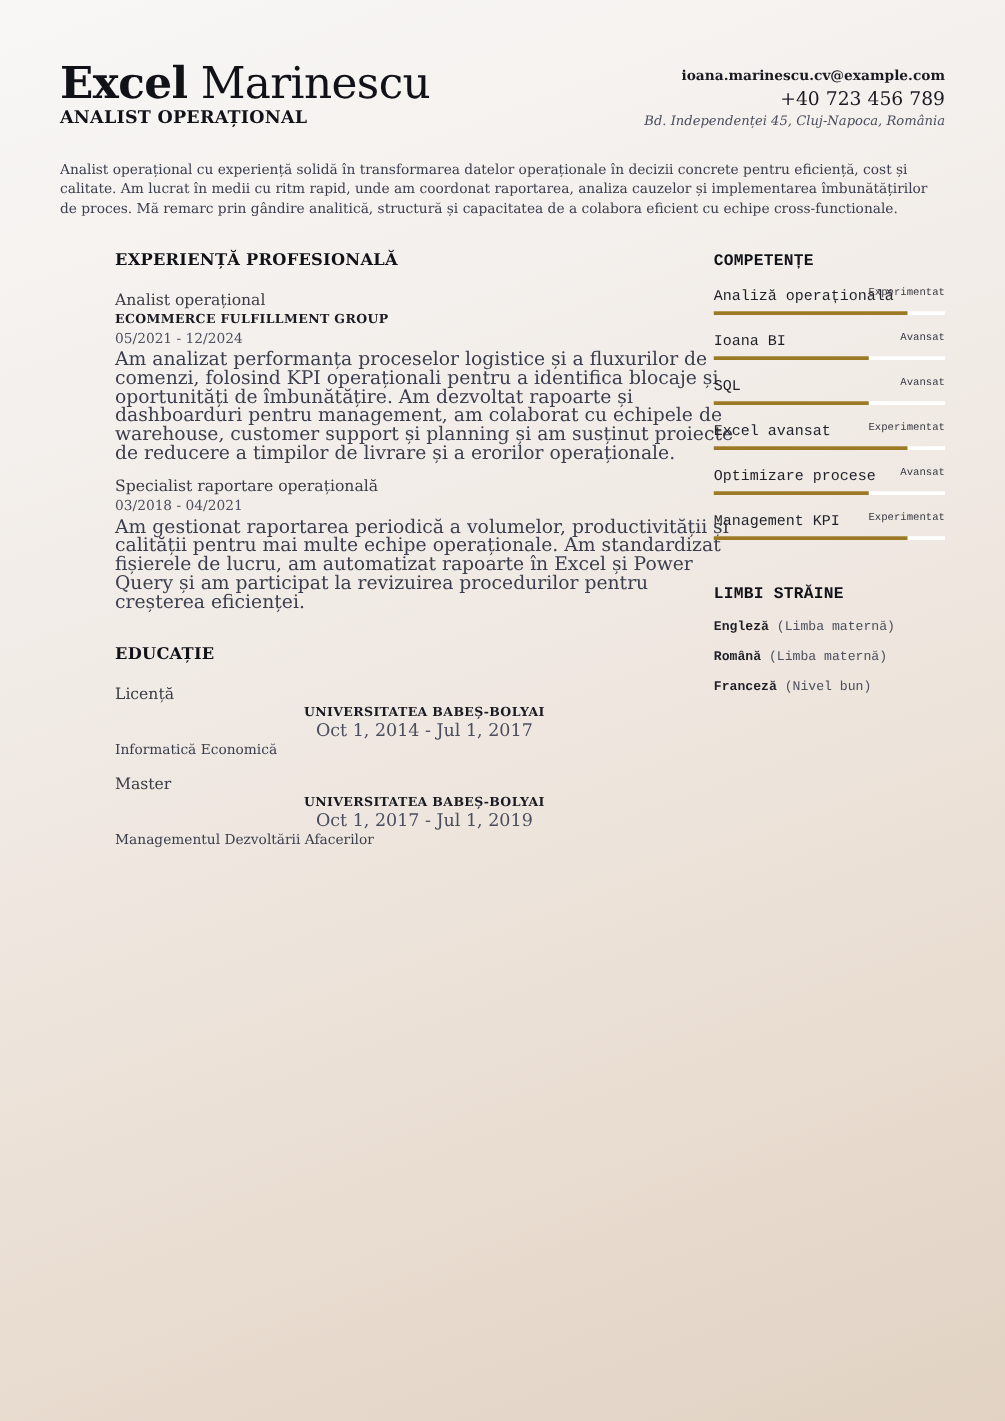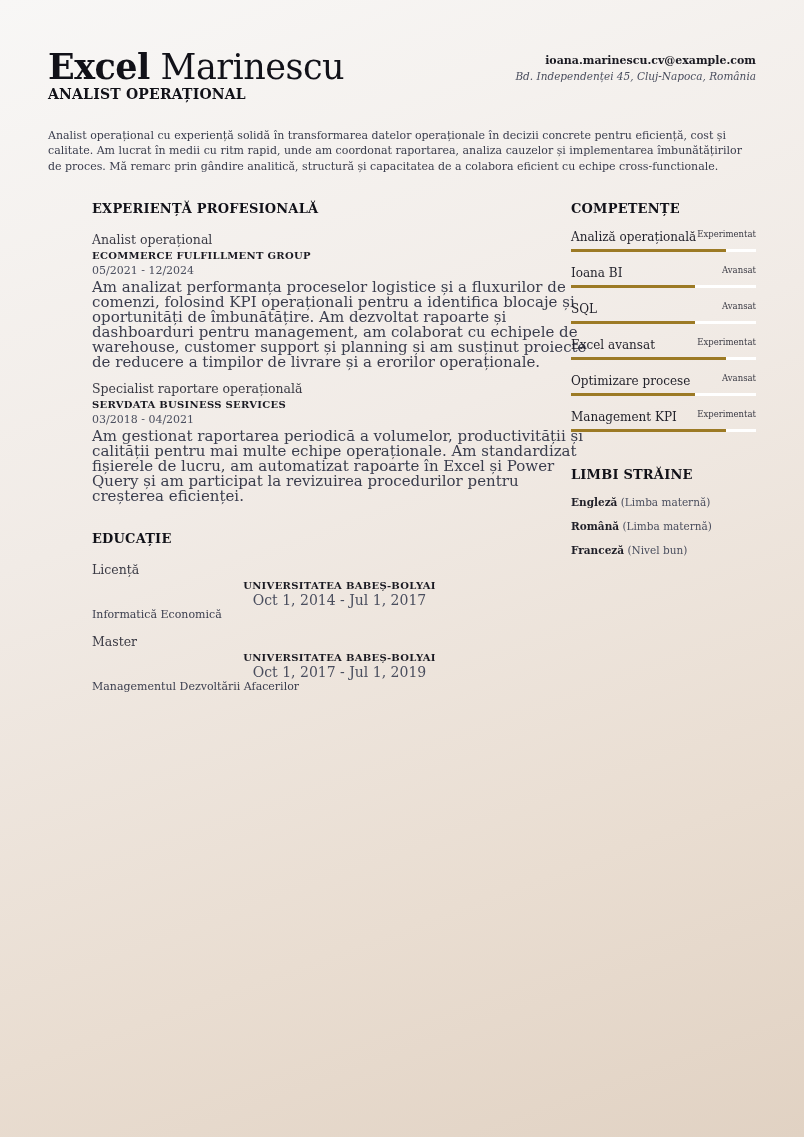--- a/index.html
+++ b/index.html
@@ -23,21 +23,21 @@
     .contact { position: absolute; right: 0; top: 8px; text-align: right; }
     .contact .email { font-size: 11px; font-weight: bold; color: #1a1a22; line-height: 14px; }
     .contact .phone { font-size: 15px; color: #1a1a22; line-height: 20px; margin-top: 1px; }
     .contact .address { font-size: 10.5px; font-style: italic; color: #4a4e5e; line-height: 16px; }
 
     
     .summary { position: absolute; top: 128px; left: 0; width: 708px; font-size: 11px; line-height: 15.3px; color: #3a3d4d; }
 
     
     .left-col { position: absolute; top: 200px; left: 0; width: 495px; margin-left: 44px; }
-    .right-col { position: absolute; top: 200px; left: 523px; width: 185px; }
+    .right-col { position: absolute; top: 200px; left: 523px; width: 185px; font-family: Liberation Mono, monospace; }
 
     .section-title { font-size: 13px; font-weight: bold; color: #111118; letter-spacing: 0.2px; margin: 0 0 14px 0; line-height: 18px; }
 
     .entry { margin-bottom: 10px; }
     .entry .job-title { font-size: 12.5px; color: #3a3a44; line-height: 16px; }
     .entry .company { font-size: 10px; font-weight: bold; color: #1a1a22; letter-spacing: 0.3px; line-height: 15px; }
     .entry .dates { font-size: 11px; color: #4a4e5e; line-height: 15px; }
     .entry .desc { font-size: 15px; line-height: 15.1px; color: #3a3d4d; margin-top: 2px; }
 
     .edu-section { margin-top: 26px; }
@@ -63,40 +63,40 @@
 <div class="page">
 
   <div class="header">
     <div class="name">
       <span class="first">Excel</span>
       <span class="last">Marinescu</span>
     </div>
     <div class="role">ANALIST OPERAȚIONAL</div>
     <div class="contact">
       <div class="email">ioana.marinescu.cv@example.com</div>
+      <div class="phone">+40 723 456 789</div>
       <div class="address">Bd. Independenței 45, Cluj-Napoca, România</div>
     </div>
   </div>
 
   <div class="summary">Analist operațional cu experiență solidă în transformarea datelor operaționale în decizii concrete pentru eficiență, cost și calitate. Am lucrat în medii cu ritm rapid, unde am coordonat raportarea, analiza cauzelor și implementarea îmbunătățirilor de proces. Mă remarc prin gândire analitică, structură și capacitatea de a colabora eficient cu echipe cross-functionale.</div>
 
   <div class="left-col">
     <div>
       <div class="section-title">EXPERIENȚĂ PROFESIONALĂ</div>
 
       <div class="entry">
         <div class="job-title">Analist operațional</div>
         <div class="company">ECOMMERCE FULFILLMENT GROUP</div>
         <div class="dates">05/2021 - 12/2024</div>
         <div class="desc">Am analizat performanța proceselor logistice și a fluxurilor de comenzi, folosind KPI operaționali pentru a identifica blocaje și oportunități de îmbunătățire. Am dezvoltat rapoarte și dashboarduri pentru management, am colaborat cu echipele de warehouse, customer support și planning și am susținut proiecte de reducere a timpilor de livrare și a erorilor operaționale.</div>
       </div>
 
       <div class="entry">
         <div class="job-title">Specialist raportare operațională</div>
-        <div class="company">SERVDATA BUSINESS SERVICES</div>
         <div class="dates">03/2018 - 04/2021</div>
         <div class="desc">Am gestionat raportarea periodică a volumelor, productivității și calității pentru mai multe echipe operaționale. Am standardizat fișierele de lucru, am automatizat rapoarte în Excel și Power Query și am participat la revizuirea procedurilor pentru creșterea eficienței.</div>
       </div>
     </div>
 
     <div class="edu-section">
       <div class="section-title">EDUCAȚIE</div>
 
       <div class="edu">
         <div class="job-title">Licență</div>

